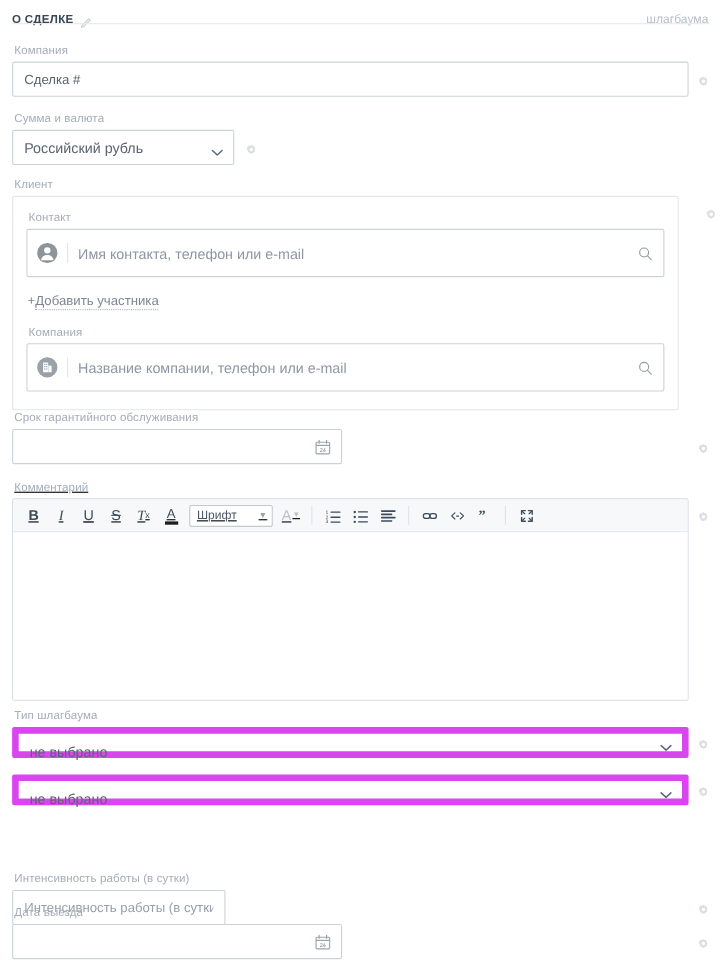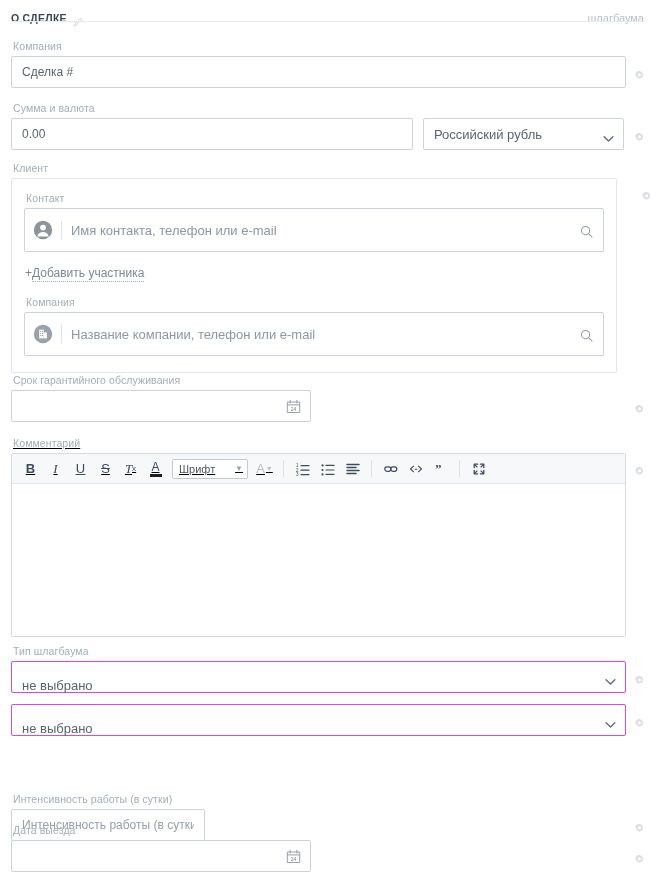--- a/index.html
+++ b/index.html
@@ -146,22 +146,22 @@
   .font-sel .c { font-size: 8px; color: #9aa2ac; }
   .tb-size { color: #b9c0c9; font-size: 12px; display:flex; align-items:center; gap:1px;}
   .tb-size .big { font-size: 13px; }
   .tb-size .c { font-size: 7px; }
   .tb-sep { width: 1px; height: 17px; background: #dfe3e8; margin: 0 6px; flex: 0 0 1px; }
   .tb-ico { width: 14px; height: 14px; }
   .editor-body { height: 152px; background: #fff; }
 
   
   .sel-box {
-    position: relative; width: 621px; height: 32px;
-    border: 1px solid #d946ef; border-radius: 2px; background: #fff;
+    position: relative; width: 621px; height: 20px;
+    border: 6px solid #d946ef; border-radius: 2px; background: #fff;
     display: flex; align-items: center; padding: 16px 28px 0 10px;
     font-size: 13px; color: #5a646f; cursor: pointer;
   }
   .blk-shlag { position: absolute; left: 11px; top: 645px; width: 634px; }
   .blk-vorota { position: absolute; left: 11px; top: 704px; width: 634px; }
 
   
   .blk-intens { position: absolute; left: 11px; top: 793px; width: 634px; }
   .intens-inp { width: 194px; }
 
@@ -200,21 +200,20 @@
           </g>
           <circle cx="8" cy="7" r="2.3" fill="#ffffff"></circle>
         </svg>
       </span>
     </div>
   </div>
 
   <div class="blk-amount">
     <div class="field-label">Сумма и валюта</div>
     <div class="amount-row">
-      <input class="inp val amount-inp" value="0.00" placeholder="0.00" style="">
       <div class="cur-sel">
         <span>Российский рубль</span>
         <span class="chev">
           <svg viewBox="0 0 12 8" width="11" height="7" aria-hidden="true">
             <path d="M1 1.5 L6 6.2 L11 1.5" fill="none" stroke="#5d6b80" stroke-width="1.6" stroke-linecap="round" stroke-linejoin="round"></path>
           </svg>
         </span>
       </div>
       <span class="gear">
         <svg viewBox="0 0 16 16" width="11" height="11" aria-hidden="true">

